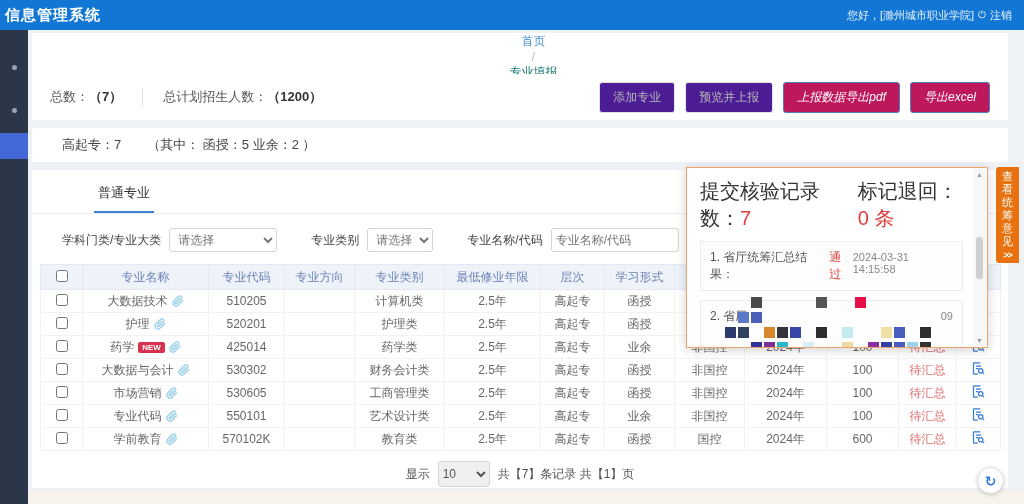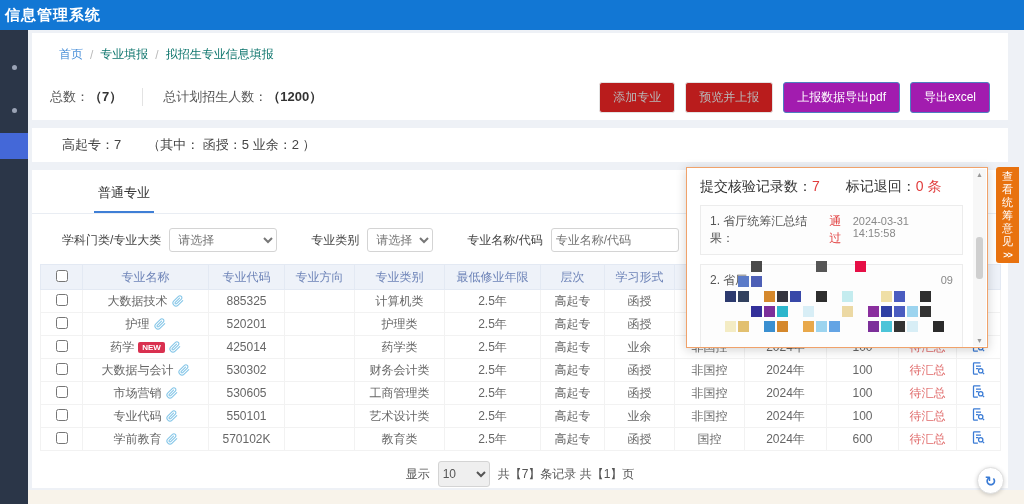--- a/index.html
+++ b/index.html
@@ -15,33 +15,33 @@
   .logout { cursor:pointer; }
 
   
   .sidebar { position:absolute; top:30px; left:0; width:28px; bottom:0; background:#2b3648; z-index:20; }
   .side-dot { width:5px; height:5px; border-radius:50%; background:#9aa3b5; margin:0 auto; }
   .dot1 { margin-top:35px; } .dot2 { margin-top:38px; }
   .side-active { width:28px; height:26px; background:#4468d8; margin-top:20px; }
 
   
   .card { position:absolute; background:#fff; left:32px; width:976px; }
-  .breadcrumb-card { top:33px; height:43px; display:flex; align-items:center; padding-left:27px; font-size:12px; }
+  .breadcrumb-card { top:33px; height:43px; display:flex; align-items:center; padding-left:27px; font-size:12px;flex-direction:column; }
   .crumb { color:#0f766e; } .crumb.link { color:#4a90d9; cursor:pointer; }
   .sep { margin:0 7px; color:#bbb; }
 
   .stats-card { top:74px; height:46px; display:flex; align-items:center; padding:0 18px; }
   .stat-label { font-size:13px; color:#555; }
   .stat-value { font-size:13px; color:#333; font-weight:bold; }
   .stat-div { width:1px; height:18px; background:#e3e3e3; margin:0 20px; }
   .btn-group { margin-left:auto; display:flex; gap:10px; }
   .btn { font-size:12px; padding:6px 13px; border-radius:3px; border:1px solid transparent; cursor:pointer;
     font-family:inherit; }
-  .btn.disabled { background:#b91c1c; border-color:#e3e3e3; color:#b8b8b8; }
-  .btn.primary { background:#a21caf; border-color:#4d7fc0; color:#fff; }
+  .btn.disabled { background:#4c1d95; border-color:#e3e3e3; color:#b8b8b8; }
+  .btn.primary { background:#be185d; border-color:#4d7fc0; color:#fff;font-style:italic; }
 
   .summary-card { top:128px; height:34px; display:flex; align-items:center; padding-left:30px;
     font-size:13px; color:#444; gap:26px; }
 
   .main-card { top:170px; height:318px; }
   .tabbar { border-bottom:1px solid #e9edf3; padding:13px 0 0 62px; }
   .tab { display:inline-block; font-size:13px; color:#333; padding:0 4px 9px 4px;
     border-bottom:2px solid #3f7fd6; cursor:pointer; }
 
   .filterbar { display:flex; align-items:center; padding:13px 0 11px 30px; font-size:12px; color:#444; }
@@ -70,21 +70,21 @@
 
   .pagination { display:flex; justify-content:center; align-items:center; gap:8px;
     font-size:12px; color:#555; margin-top:10px; }
   .sel-pagesize { width:52px; height:26px; border:1px solid #d4d4d4; border-radius:3px;
     font-size:12px; color:#555; font-family:inherit; }
 
   
   .popup { position:absolute; left:686px; top:167px; width:302px; height:181px; background:#fff;
     border:1px solid #f0a26a; box-shadow:0 2px 10px rgba(0,0,0,.18); z-index:40;
     padding:10px 24px 0 13px; overflow:hidden; }
-  .popup-title { font-size:14px; color:#333; display:flex; gap:26px; }
+  .popup-title { font-size:20px; color:#333; display:flex; gap:26px; }
   .red { color:#e13c3c; }
   .popup-box { border:1px solid #ececec; background:#fdfdfd; margin-top:9px; padding:7px 9px;
     font-size:12px; color:#555; position:relative; }
   .box-line1 { display:flex; align-items:baseline; }
   .box-time { margin-left:auto; font-size:11px; color:#888; }
   .box-opinion { margin-top:8px; padding-left:13px; }
   .box2 { height:130px; }
   .mosaic { position:absolute; top:-4px; left:24px; }
   .mz-row { display:flex; gap:2px; margin-bottom:4px; }
   .mz-cell { width:11px; height:11px; display:inline-block; }
@@ -105,20 +105,25 @@
   .float-circle { position:absolute; left:977px; top:467px; width:27px; height:27px; border-radius:50%;
     background:#fff; border:1px solid #dedede; box-shadow:0 1px 4px rgba(0,0,0,.18);
     display:flex; align-items:center; justify-content:center; z-index:46; cursor:pointer;
     color:#3a7bd5; font-size:14px; font-weight:bold; }
 </style>
 </head>
 <body>
 
 <div class="topbar">
   <div class="app-title">信息管理系统</div>
+  <div class="user-area">
+    <span>您好，[滁州城市职业学院]</span>
+    <span class="power-icon">⏻</span>
+    <span class="logout">注销</span>
+  </div>
 </div>
 
 <div class="sidebar">
   <div class="side-dot dot1"></div>
   <div class="side-dot dot2"></div>
   <div class="side-active"></div>
 </div>
 
 <div class="card breadcrumb-card">
     <span class="crumb link">首页</span>
@@ -211,21 +216,21 @@
             <th></th>
             <th></th>
           </tr>
       </thead>
       <tbody>
           <tr>
             <td><input type="checkbox" style=""></td>
             <td class="name-cell"><span>大数据技术</span><span class="clip"><svg width="12" height="12" viewBox="0 0 24 24" fill="none" stroke="#85c6e8" stroke-width="2.2" stroke-linecap="round">
                   <path d="M21.44 11.05l-9.19 9.19a6 6 0 0 1-8.49-8.49l9.19-9.19a4 4 0 1 1 5.66 5.66l-9.2 9.19a2 2 0 0 1-2.83-2.83l8.49-8.48"></path>
                 </svg></span></td>
-            <td>885325</td>
+            <td>510205</td>
             <td></td>
             <td>计算机类</td>
             <td>2.5年</td>
             <td>高起专</td>
             <td>函授</td>
             <td>非国控</td>
             <td>2024年</td>
             <td>100</td>
             <td class="status">待汇总</td>
             <td><span class="view"><svg width="15" height="15" viewBox="0 0 24 24" fill="none" stroke="#3a7bd5" stroke-width="2">

